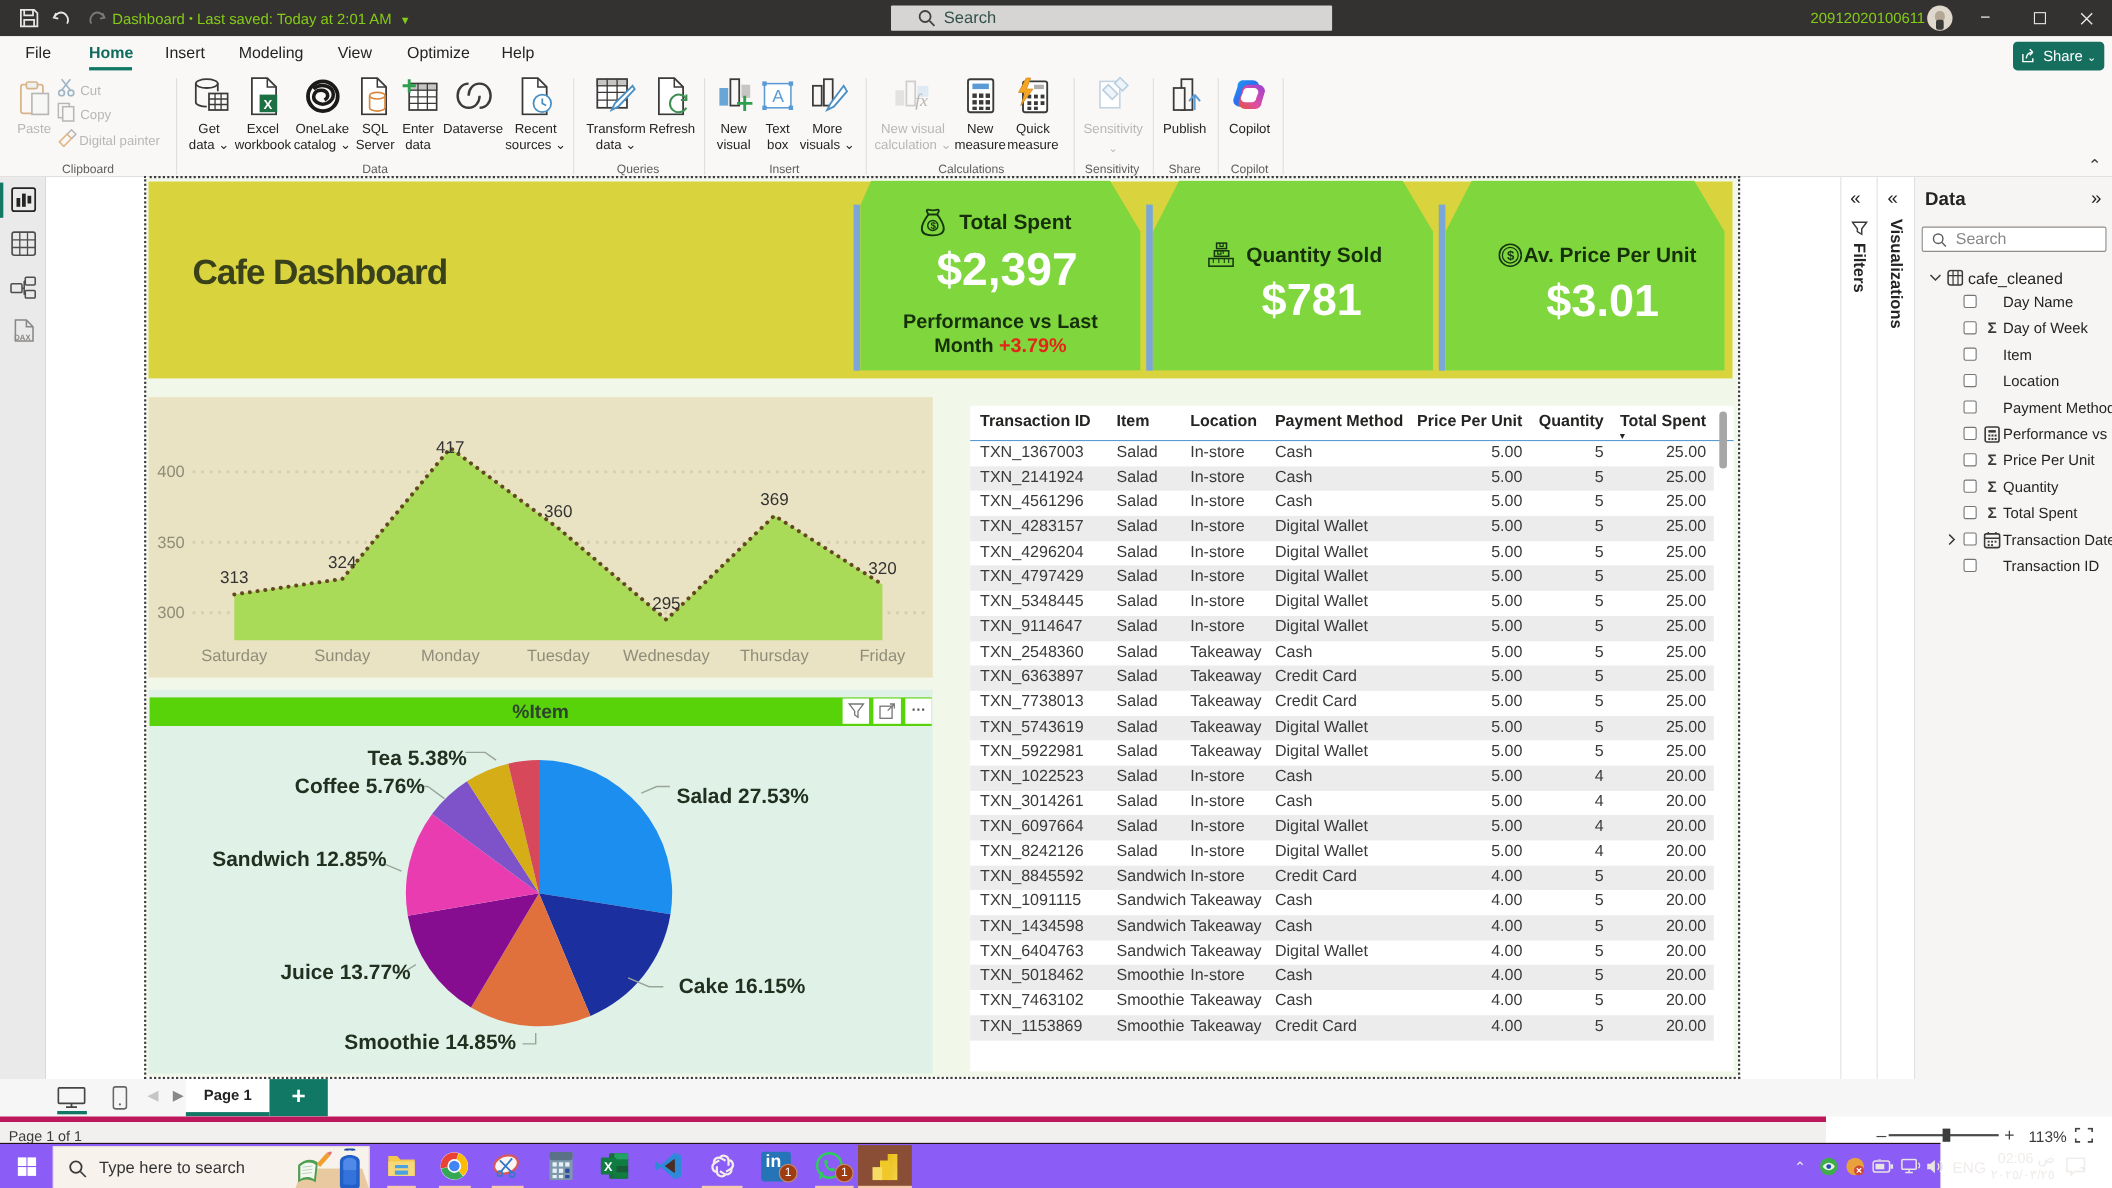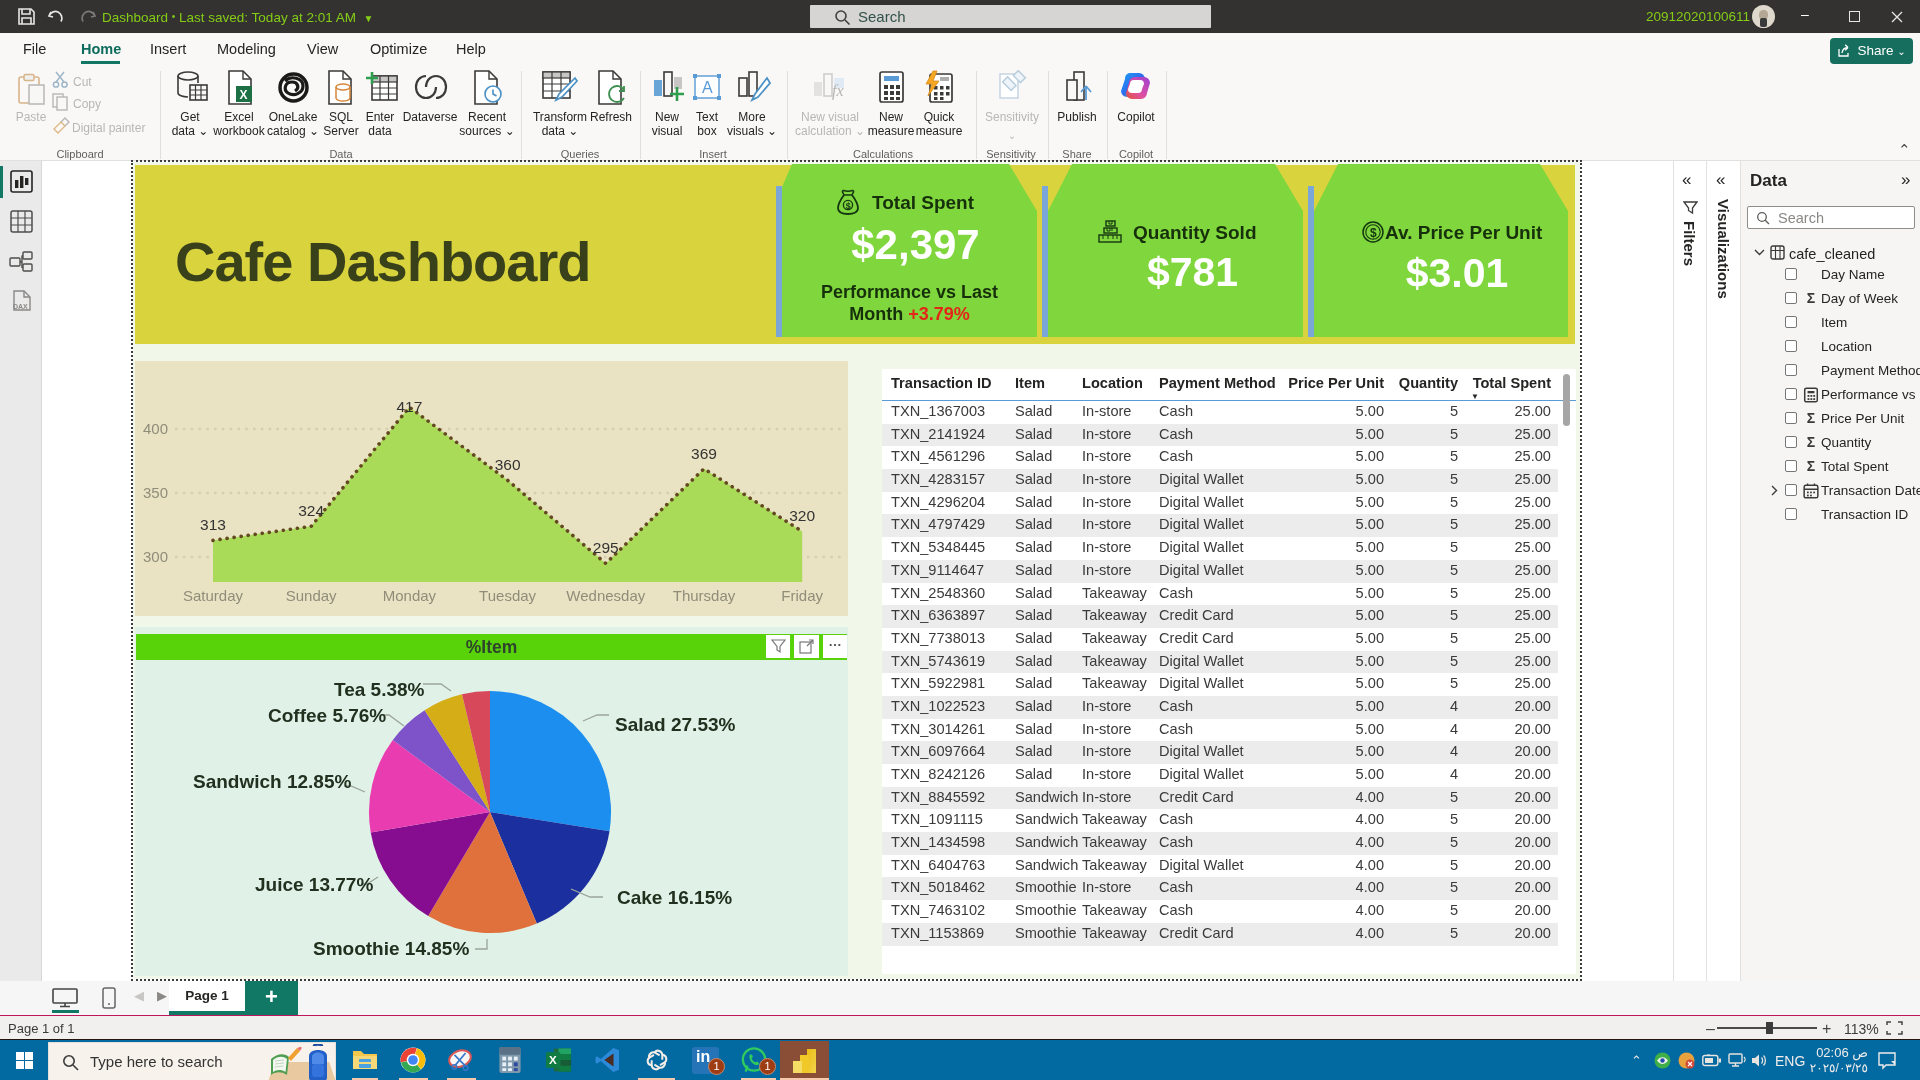--- a/index.html
+++ b/index.html
@@ -17,21 +17,21 @@
 .rlab{position:absolute;font-size:12px;color:#252423;text-align:center;line-height:13.5px;white-space:nowrap}
 .gray{color:#b9b7b5 !important}
 #sharebtn{position:absolute;left:1830px;top:5px;width:83px;height:26px;background:#156e5e;border-radius:4px;color:#fff;font-size:13.5px;text-align:center;line-height:26px}
 
 #sidebar{position:absolute;left:0;top:161px;width:42px;height:820px;background:#eaeaea;border-right:1px solid #d7d7d7}
 
 #canvas{position:absolute;left:42px;top:161px;width:1632px;height:820px;background:#fff}
 #page{position:absolute;left:91px;top:1px;width:1447px;height:817px;background:#f2f8e9;outline:2px dotted #3c3c3c}
 
 #hdr{position:absolute;left:2px;top:3px;width:1440px;height:179px;background:#d9d33e}
-#hdrtitle{position:absolute;left:42px;top:67px;font-size:56px;font-weight:bold;color:#39411b;letter-spacing:-1px}
+#hdrtitle{position:absolute;left:42px;top:67px;font-size:32px;font-weight:bold;color:#39411b;letter-spacing:-1px}
 #slicer{position:absolute;left:401px;top:84px;width:212px;height:50px;background:#fff}
 #slicerin{position:absolute;left:11px;top:11px;width:181px;height:30px;border:1px solid #b5b5b5;font-size:15px;color:#444;line-height:28px}
 .card{position:absolute;top:0;height:173px;background:#80d63d}
 .cbar{position:absolute;top:22px;bottom:0;width:6px;background:#7ba7d8}
 .ctitle{font-weight:bold;font-size:19px;color:#16300b;text-align:center;white-space:nowrap}
 .cbig{font-weight:bold;color:#fff;text-align:center}
 .cperf{font-weight:bold;font-size:18px;color:#16300b;text-align:center;line-height:22px}
 
 #chart1{position:absolute;left:2px;top:199px;width:713px;height:255px;background:#eae3c3}
 .vtitle{position:absolute;left:1px;top:8px;width:711px;height:25px;background:#58d30a;text-align:center;font-size:17.5px;font-weight:bold;color:#2e432b;line-height:25px}
@@ -46,22 +46,22 @@
 .tr{position:absolute;top:2px;text-align:right}
 
 .vstrip{position:absolute;top:161px;width:33px;height:820px;background:#fff;border-left:1px solid #e1e1e1}
 #datapanel{position:absolute;left:1740px;top:161px;width:180px;height:820px;background:#f6f5f4;border-left:1px solid #e1e1e1}
 .fieldrow{position:absolute;left:0;width:182px;height:24px;font-size:13.5px;color:#252423}
 .cbx{position:absolute;left:44px;top:5px;width:12px;height:12px;border:1px solid #767676;border-radius:2px;background:#fff}
 .ficon{position:absolute;left:62px;top:3px;width:16px;height:16px;font-size:14px;color:#3b3a39;text-align:center;line-height:16px}
 .flab{position:absolute;left:80px;top:4px;white-space:nowrap}
 
 #pagetabs{position:absolute;left:0;top:981px;width:1920px;height:34px;background:#f6f6f6}
-#statusbar{position:absolute;left:0;top:1015px;width:1920px;height:24px;background:#f1f0ef;border-top:1px solid #be185d;font-size:13px;color:#3b3b3b}
-#taskbar{position:absolute;left:0;top:1039px;width:1920px;height:41px;background:#0369a1;border-top:1px solid #241410}
+#statusbar{position:absolute;left:0;top:1015px;width:1660px;height:24px;background:#f1f0ef;border-top:5px solid #be185d;font-size:13px;color:#3b3b3b}
+#taskbar{position:absolute;left:0;top:1039px;width:1764px;height:41px;background:#8b5cf6;border-top:1px solid #241410}
 .tico{position:absolute;top:7px;width:26px;height:26px}
 .tund{position:absolute;top:38px;height:3px;background:#f6c9ad}
 svg{display:block}
 </style></head>
 <body>
 
 <div id="titlebar">
   <svg class="abs" style="left:17px;top:7px" width="19" height="19" viewBox="0 0 19 19">
       <path d="M2 2h12l3 3v12H2z" fill="none" stroke="#e8e6e4" stroke-width="1.6"></path>
       <path d="M5 2v5h8V2M5 17v-6h9v6" fill="none" stroke="#e8e6e4" stroke-width="1.6"></path>

